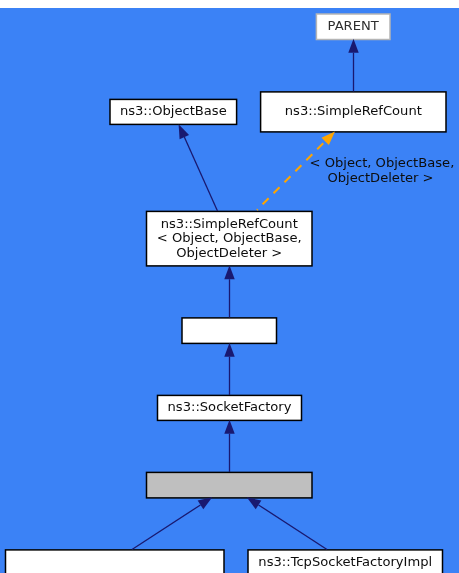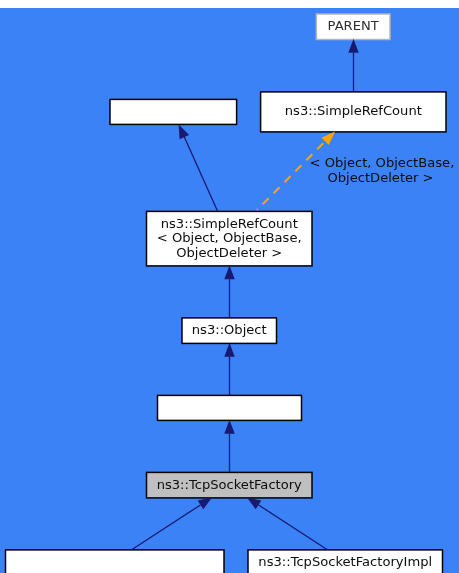--- a/index.html
+++ b/index.html
@@ -106,30 +106,30 @@
         <polygon points="335,123.4 328.83,137.00 321.45,129.67" fill="#ffa500"></polygon>
       </g>
     </svg>
   <div id="text">
       <div class="node-text faded" style="left: 316.4px; top: 5.8px; width: 73.6px; height: 25.5px;">
         <span>PARENT</span>
       </div>
       <div class="node-text" style="left: 260.6px; top: 83.7px; width: 185.4px; height: 40px;">
         <span>ns3::SimpleRefCount</span>
       </div>
+      <div class="node-text" style="left: 110px; top: 91.2px; width: 126.6px; height: 25px;">
+        <span>ns3::ObjectBase</span>
+      </div>
       <div class="node-text" style="left: 146.5px; top: 203.2px; width: 165.5px; height: 54.5px;">
         <span>ns3::SimpleRefCount</span>
         <span>&lt; Object, ObjectBase,</span>
         <span>ObjectDeleter &gt;</span>
       </div>
-      <div class="node-text" style="left: 182px; top: 309.7px; width: 94.5px; height: 25.5px;">
-        <span>ns3::Object</span>
-      </div>
-      <div class="node-text" style="left: 146.5px; top: 464.2px; width: 165.5px; height: 25.5px;">
-        <span>ns3::TcpSocketFactory</span>
+      <div class="node-text" style="left: 157.5px; top: 387.2px; width: 144px; height: 25px;">
+        <span>ns3::SocketFactory</span>
       </div>
       <div class="node-text" style="left: 248px; top: 541.7px; width: 194.5px; height: 25.5px;">
         <span>ns3::TcpSocketFactoryImpl</span>
       </div>
       <div class="edge-label" style="left: 309.5px; top: 148px; width: 142px;">
         <span>&lt; Object, ObjectBase,</span>
         <span>ObjectDeleter &gt;</span>
       </div>
     </div>
 </div>

